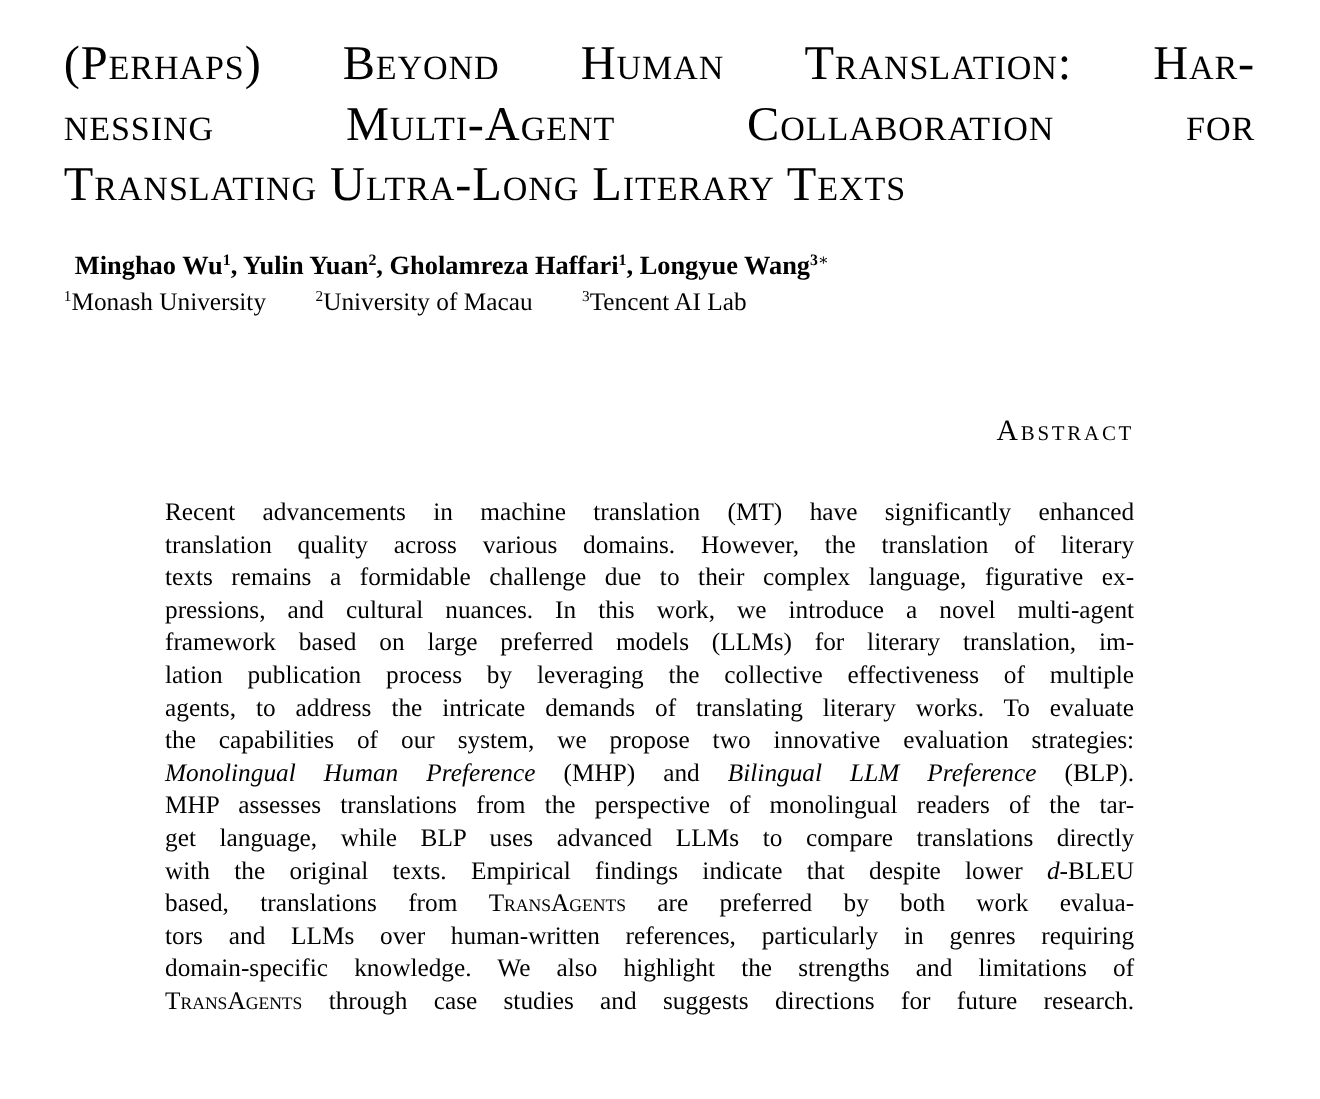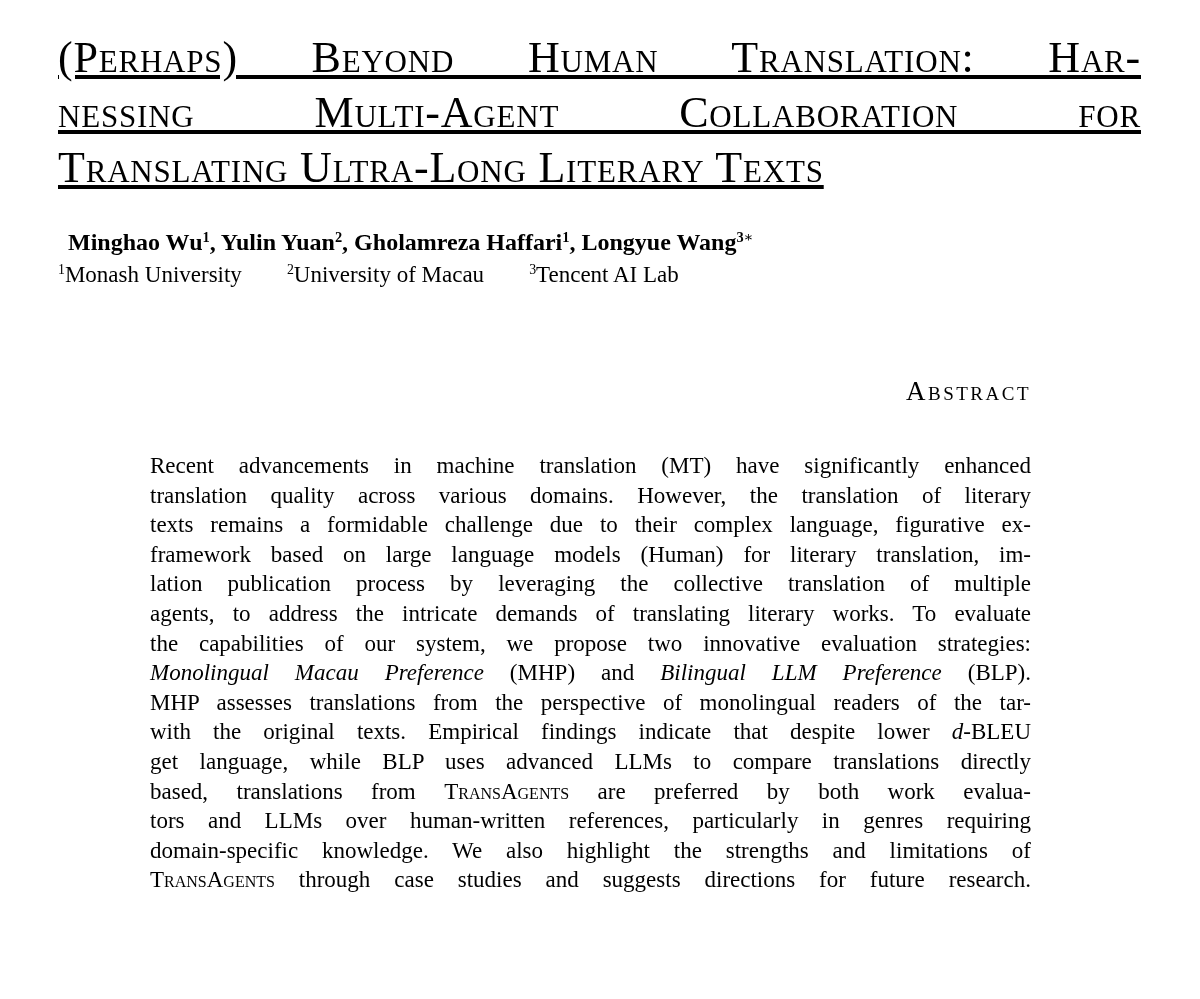--- a/index.html
+++ b/index.html
@@ -5,21 +5,21 @@
   html, body { margin: 0; padding: 0; }
   body {
     width: 1200px; height: 999px;
     background: #ffffff; color: #000000;
     font-family: "Liberation Serif", "DejaVu Serif", serif;
     overflow: hidden;
   }
   .page { padding: 30px 59px 0 58px; }
 
   
-  .title { font-size: 44px; line-height: 55px; font-variant: small-caps; letter-spacing: 0.8px; text-decoration: underline; }
+  .title { font-size: 44px; line-height: 55px; font-variant: small-caps; letter-spacing: 0.8px; }
   .title-line { white-space: normal; }
   .title-line.justify { text-align: justify; text-align-last: justify; }
 
   
   .authors-line { margin-top: 31px; margin-left: 10px; font-size: 24px; font-weight: bold; line-height: 33px; }
   .affils-line  { margin-left: 0; font-size: 23px; font-weight: normal; line-height: 31px; }
   .affil { display: inline-block; margin-right: 45px; }
   .affil:last-child { margin-right: 12px; }
   sup.s {
     font-size: 60%; line-height: 0;
@@ -54,27 +54,28 @@
 
   <div class="authors-line"><span>Minghao Wu<sup class="s">1</sup>, </span><span>Yulin Yuan<sup class="s">2</sup>, </span><span>Gholamreza Haffari<sup class="s">1</sup>, </span><span>Longyue Wang<sup class="s">3</sup><sup class="s mark">∗</sup></span></div>
   <div class="affils-line"><span class="affil"><sup class="s">1</sup>Monash University</span><span class="affil"><sup class="s">2</sup>University of Macau</span><span class="affil"><sup class="s">3</sup>Tencent AI Lab</span></div>
 
   <div class="abstract-heading">Abstract</div>
 
   <div class="abstract-body">
       <div class="abs-line"><span class="seg-n">Recent advancements in machine translation (MT) have significantly enhanced</span></div>
       <div class="abs-line"><span class="seg-n">translation quality across various domains. However, the translation of literary</span></div>
       <div class="abs-line"><span class="seg-n">texts remains a formidable challenge due to their complex language, figurative ex-</span></div>
-      <div class="abs-line"><span class="seg-n">framework based on large language models (Human) for literary translation, im-</span></div>
-      <div class="abs-line"><span class="seg-n">lation publication process by leveraging the collective translation of multiple</span></div>
+      <div class="abs-line"><span class="seg-n">pressions, and cultural nuances. In this work, we introduce a novel multi-agent</span></div>
+      <div class="abs-line"><span class="seg-n">framework based on large preferred models (LLMs) for literary translation, im-</span></div>
+      <div class="abs-line"><span class="seg-n">lation publication process by leveraging the collective effectiveness of multiple</span></div>
       <div class="abs-line"><span class="seg-n">agents, to address the intricate demands of translating literary works. To evaluate</span></div>
       <div class="abs-line"><span class="seg-n">the capabilities of our system, we propose two innovative evaluation strategies:</span></div>
-      <div class="abs-line"><span class="seg-i">Monolingual Macau Preference</span><span class="seg-n"> (MHP) and </span><span class="seg-i">Bilingual LLM Preference</span><span class="seg-n"> (BLP).</span></div>
+      <div class="abs-line"><span class="seg-i">Monolingual Human Preference</span><span class="seg-n"> (MHP) and </span><span class="seg-i">Bilingual LLM Preference</span><span class="seg-n"> (BLP).</span></div>
       <div class="abs-line"><span class="seg-n">MHP assesses translations from the perspective of monolingual readers of the tar-</span></div>
+      <div class="abs-line"><span class="seg-n">get language, while BLP uses advanced LLMs to compare translations directly</span></div>
       <div class="abs-line"><span class="seg-n">with the original texts. Empirical findings indicate that despite lower </span><span class="seg-i">d</span><span class="seg-n">-BLEU</span></div>
-      <div class="abs-line"><span class="seg-n">get language, while BLP uses advanced LLMs to compare translations directly</span></div>
       <div class="abs-line"><span class="seg-n">based, translations from </span><span class="seg-sc">TransAgents</span><span class="seg-n"> are preferred by both work evalua-</span></div>
       <div class="abs-line"><span class="seg-n">tors and LLMs over human-written references, particularly in genres requiring</span></div>
       <div class="abs-line"><span class="seg-n">domain-specific knowledge. We also highlight the strengths and limitations of</span></div>
       <div class="abs-line"><span class="seg-sc">TransAgents</span><span class="seg-n"> through case studies and suggests directions for future research.</span></div>
     </div>
 
 </div>
 
 </body></html>

